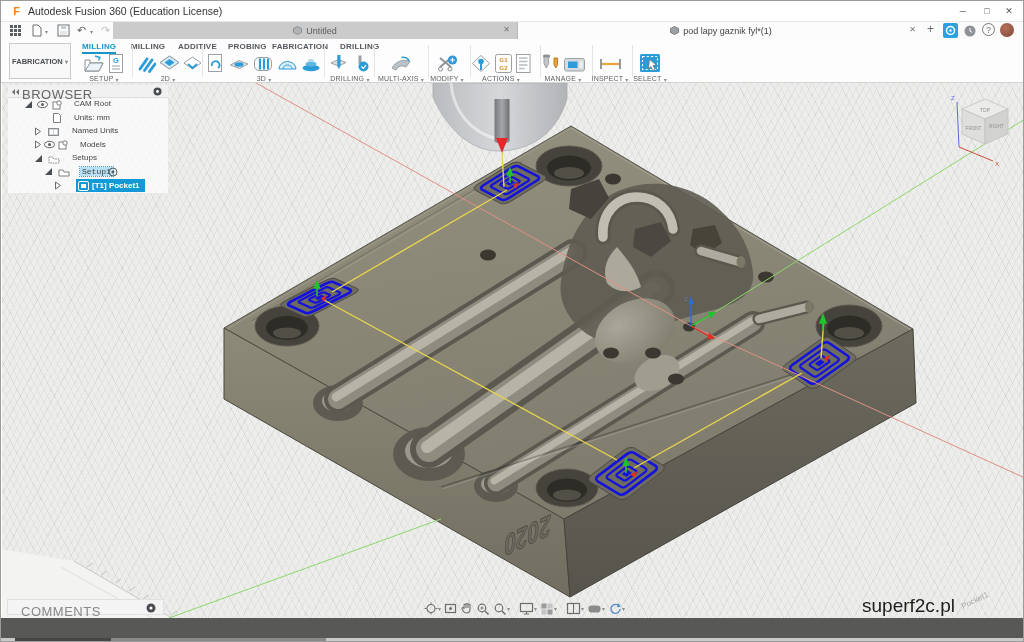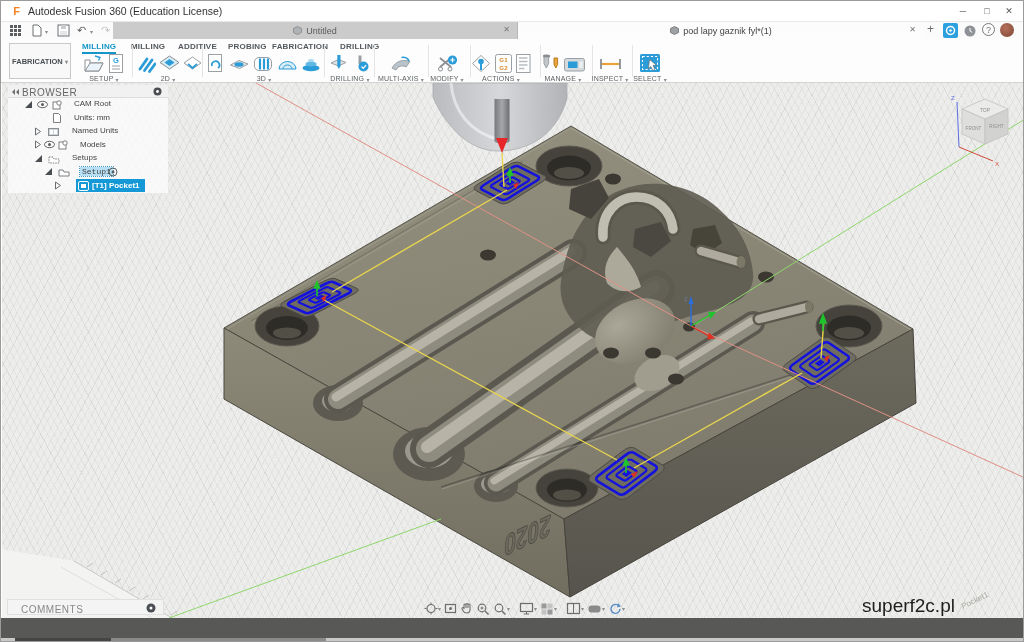--- a/index.html
+++ b/index.html
@@ -30,28 +30,28 @@
   background-color:#ededec;
   background-image:
    repeating-linear-gradient(62deg, rgba(110,110,110,.075) 0 1px, transparent 1px 6px),
    repeating-linear-gradient(-62deg, rgba(110,110,110,.075) 0 1px, transparent 1px 6px),
    repeating-linear-gradient(62deg, rgba(110,110,110,.05) 0 1px, transparent 1px 30px),
    repeating-linear-gradient(-62deg, rgba(110,110,110,.05) 0 1px, transparent 1px 30px);
 }
 #scene { position:absolute; top:-82px; left:-1px; width:1024px; height:642px; }
 #browser { position:absolute; left:6px; top:2px; width:160px; background:rgba(252,252,252,.78); font-size:8px; color:#444; }
 #browser-header { height:13px; background:rgba(240,240,240,.9); border-bottom:1px solid #ddd; position:relative; }
-#browser-title { position:absolute; left:14px; top:2px; font-size:10px; color:#666; letter-spacing:.5px;}
+#browser-title { position:absolute; left:14px; top:2px; font-size:13px; color:#666; letter-spacing:.5px;}
 .brow { position:relative; height:13.5px; white-space:nowrap; }
 .brow span.lbl { position:absolute; top:1px;margin-left:8px; }
 .brow svg { position:absolute; top:1.5px; }
 .hl-light { background:#b8e0f5; outline:1px dotted #4a9cc8; }
 .hl-blue { position:absolute; top:0; height:13px; background:#1598d6; color:#fff; font-weight:bold; line-height:13px; }
 #comments { position:absolute; left:5px; top:516px; width:157px; height:16px; background:rgba(243,243,243,.95); border:1px solid #e0e0e0; }
-#comments span.lbl { position:absolute; left:13px; top:4px; font-size:10px; color:#888; letter-spacing:.5px; }
+#comments span.lbl { position:absolute; left:13px; top:4px; font-size:13px; color:#888; letter-spacing:.5px; }
 #navbar { position:absolute; left:422px; top:518px; height:15px; display:flex; align-items:center; gap:3px; }
 #navbar .ni { display:flex; align-items:center; }
 #watermark { position:absolute; left:860px; top:512px; font-size:19px; color:#1e1e1e; }
 #bottombar { position:absolute; left:0; right:0; top:617px; height:25px; background:#c9c9c7; }
 #bottombar .dark { position:absolute; top:0; left:0; right:0; height:20px; background:#585856; }
 #bottombar .seg1 { position:absolute; top:20px; left:14px; width:96px; height:3px; background:#454543; }
 #bottombar .seg2 { position:absolute; top:20px; left:110px; width:215px; height:3px; background:#8a8a88; }
 </style>
 </head>
 <body>

